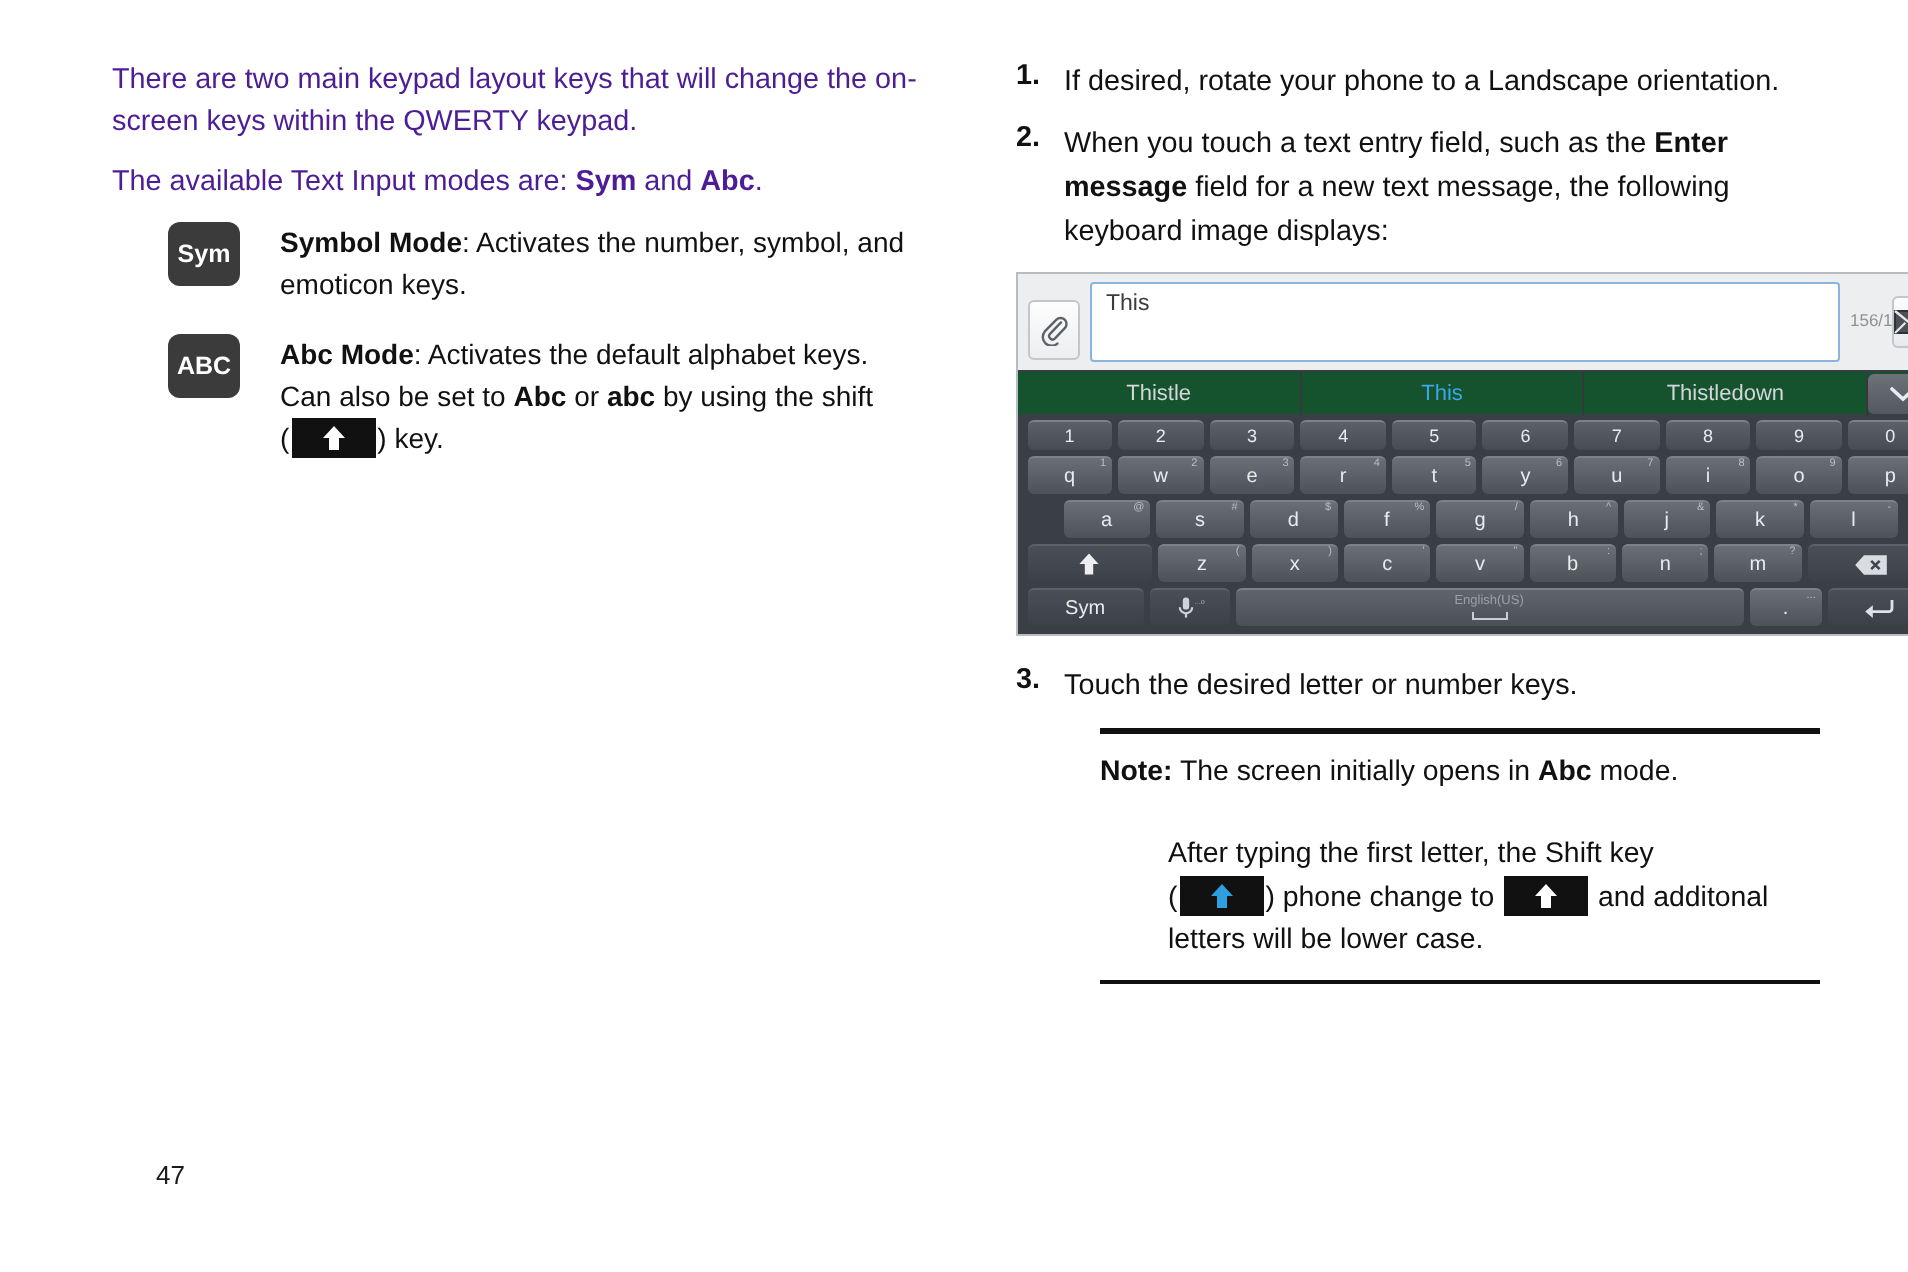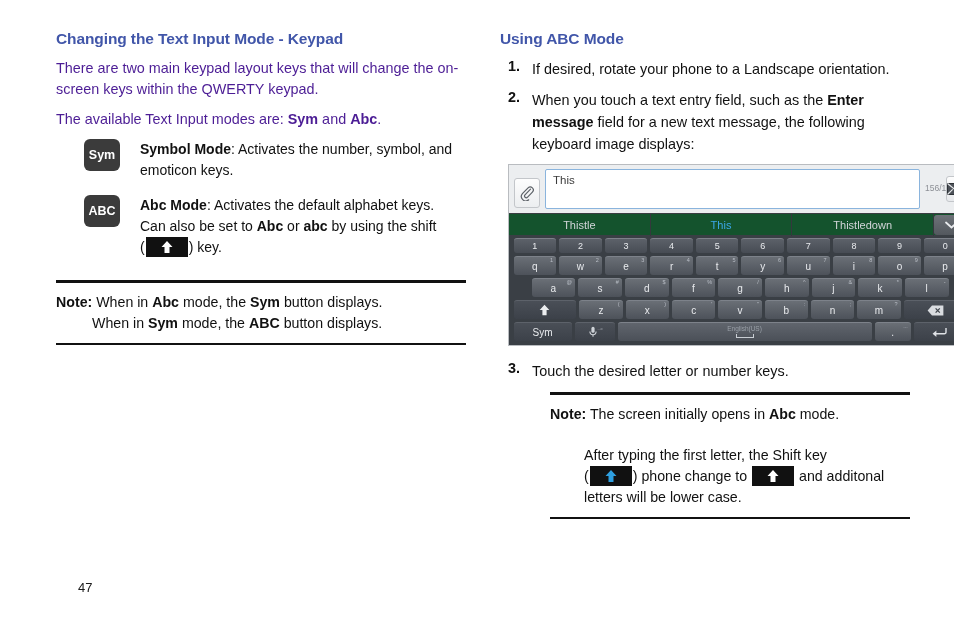--- a/index.html
+++ b/index.html
@@ -171,21 +171,20 @@
 
   .pgnum{ position:absolute; left:78px; top:580px; font-size:13px; color:#1a1a1a; }
 </style>
 </head>
 <body>
 
 <div class="page">
 
   <div class="col-left">
 
-    <h2 class="section-head">Changing the Text Input Mode - Keypad</h2>
 
     <p class="body indent">There are two main keypad layout keys that will change the on-screen keys within the QWERTY keypad.</p>
 
     <p class="body indent">
       <span>The available Text Input modes are: </span><b>Sym</b><span> and </span><b>Abc</b><span>.</span>
     </p>
 
     <div class="mode-row">
       <div class="chip-dark">Sym</div>
       <div class="mode-text">
@@ -197,33 +196,24 @@
       <div class="chip-dark">ABC</div>
       <div class="mode-text">
         <b>Abc Mode</b><span>: Activates the default alphabet keys.</span><br>
         <span>Can also be set to </span><b>Abc</b><span> or </span><b>abc</b><span> by using the shift</span><br>
         <span>(</span><span class="shift-inline"><svg width="13" height="14" viewBox="0 0 13 14">
               <polygon points="6.5,1 12,7 9,7 9,13 4,13 4,7 1,7" fill="#ffffff"></polygon>
             </svg></span><span>) key.</span>
       </div>
     </div>
 
-    <div class="note-box">
-      <div class="note-rule"></div>
-      <div class="note-inner">
-        <b>Note:</b><span> When in </span><b>Abc</b><span> mode, the </span><b>Sym</b><span> button displays.</span><br>
-        <span class="ln2">When in </span><b>Sym</b><span> mode, the </span><b>ABC</b><span> button displays.</span>
-      </div>
-      <div class="note-rule"></div>
-    </div>
   </div>
 
   <div class="col-right">
 
-    <h2 class="section-head">Using ABC Mode</h2>
 
     <ol class="steps">
       <li>
         <span class="num">1.</span>
         <span class="txt">If desired, rotate your phone to a Landscape orientation.</span>
       </li>
       <li>
         <span class="num">2.</span>
         <span class="txt"><span>When you touch a text entry field, such as the </span><b>Enter message</b><span> field for a new text message, the following keyboard image displays:</span></span>
       </li>

